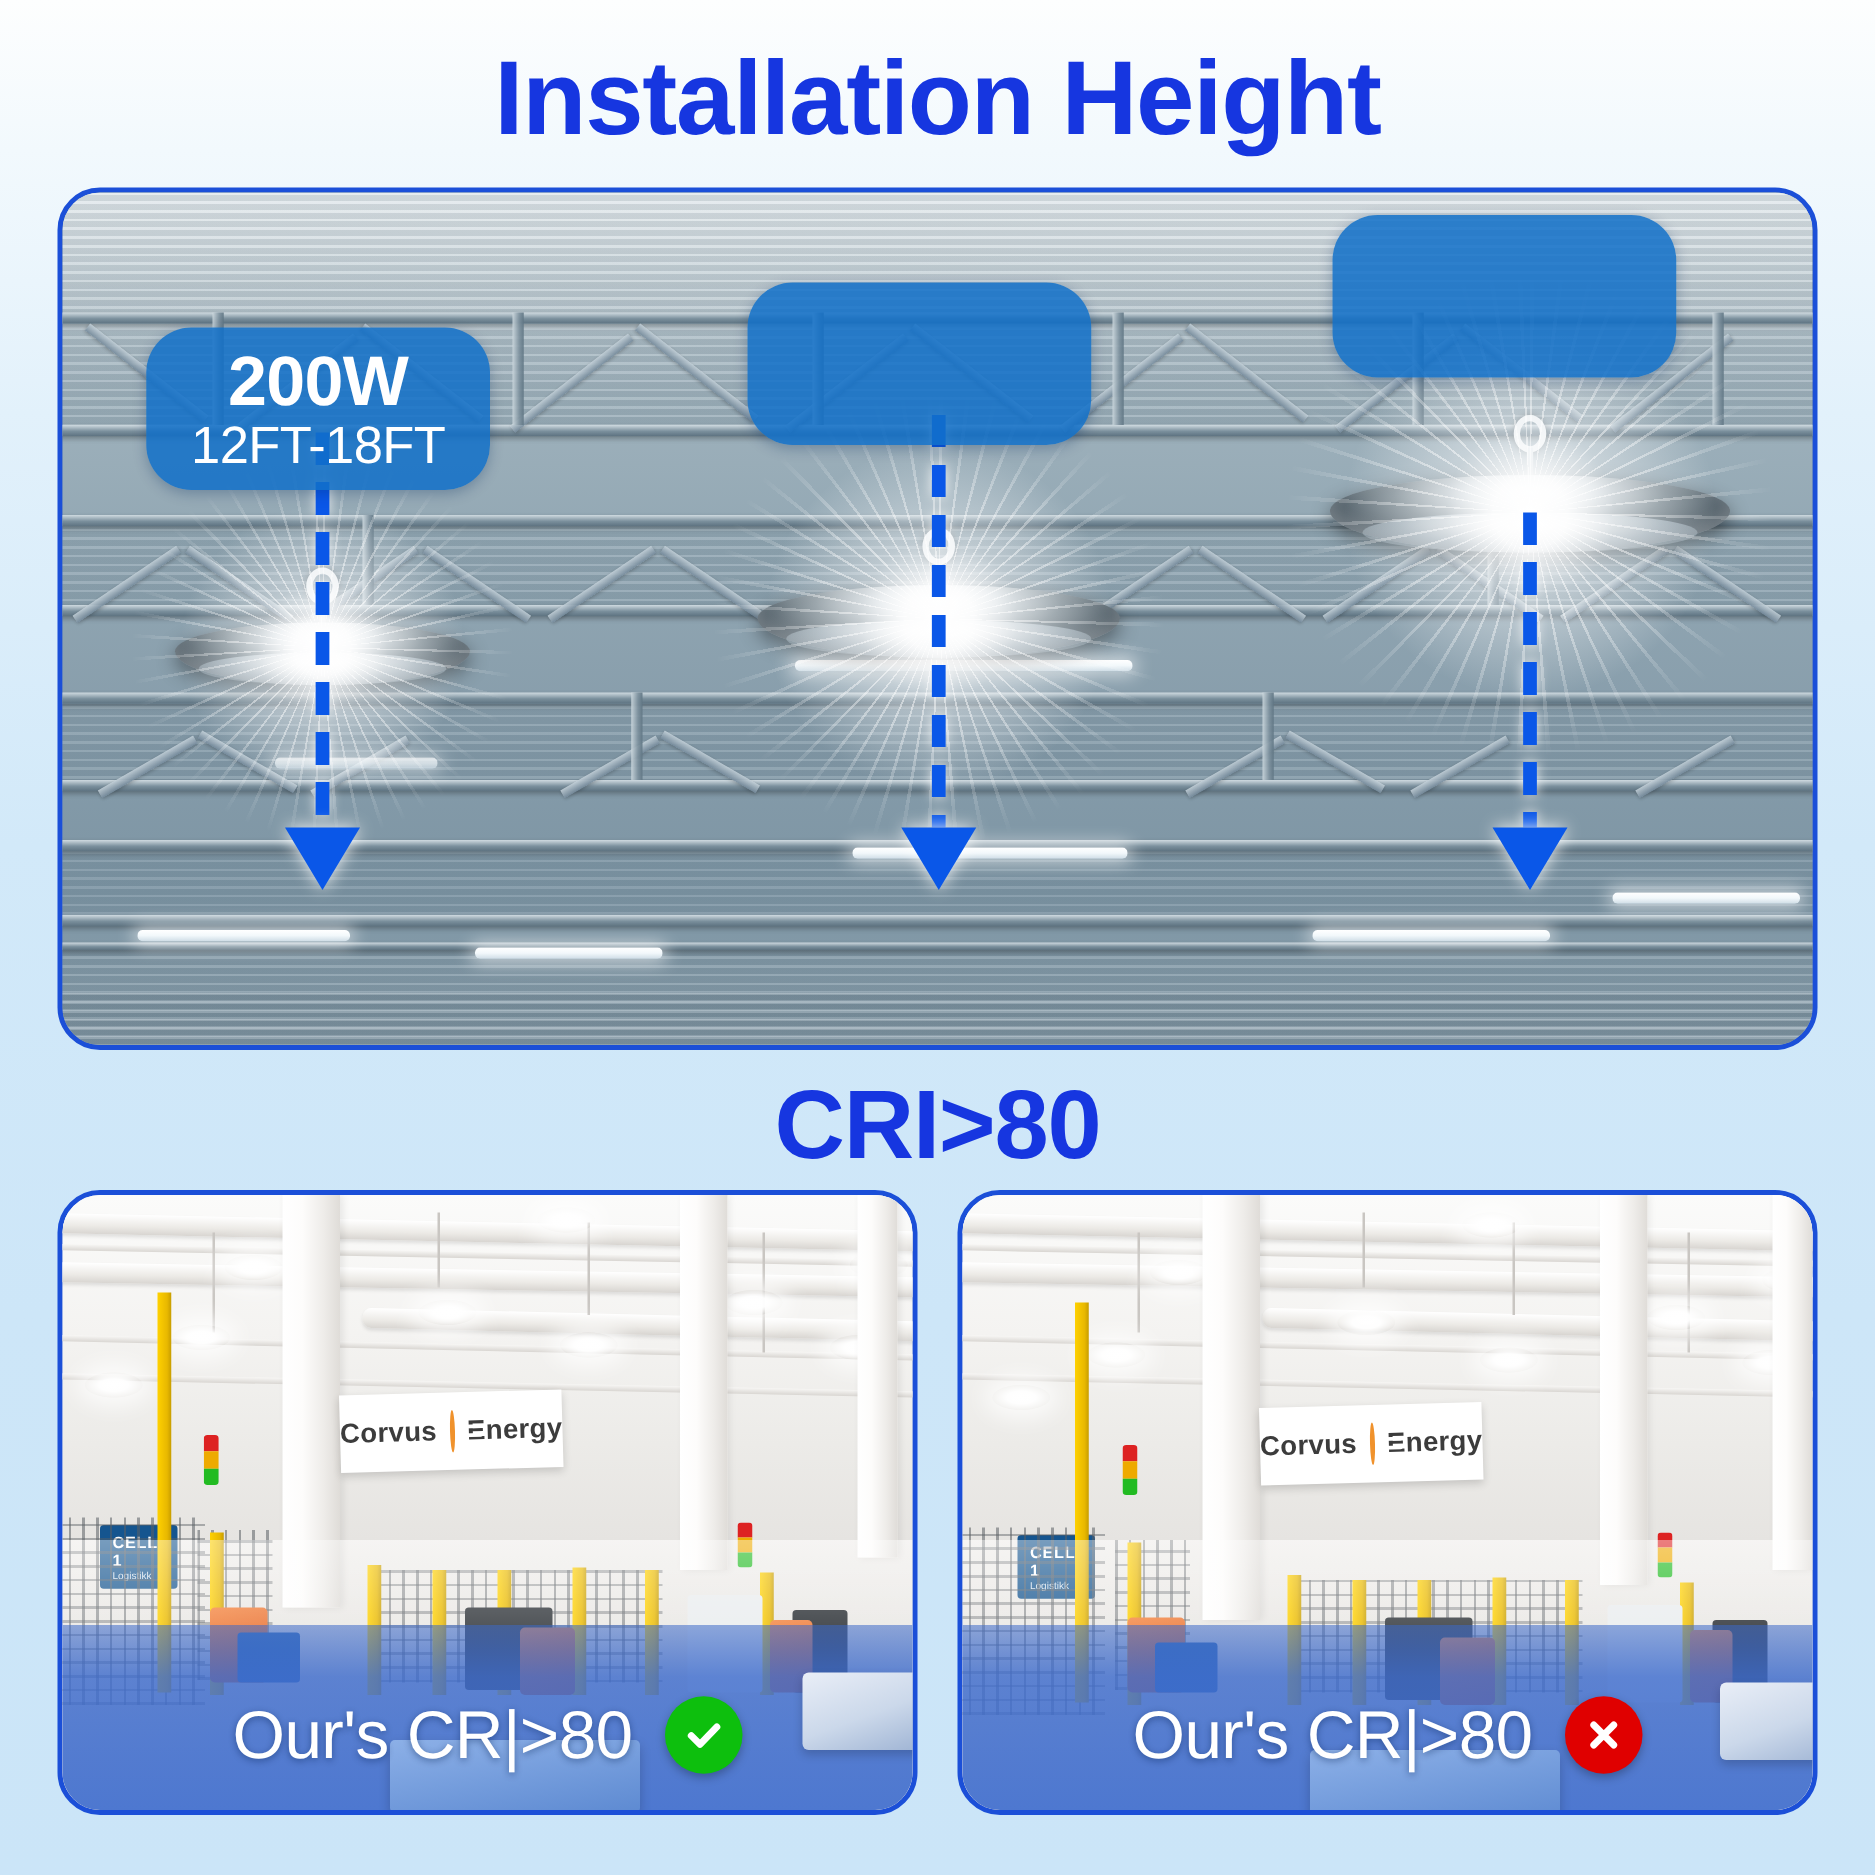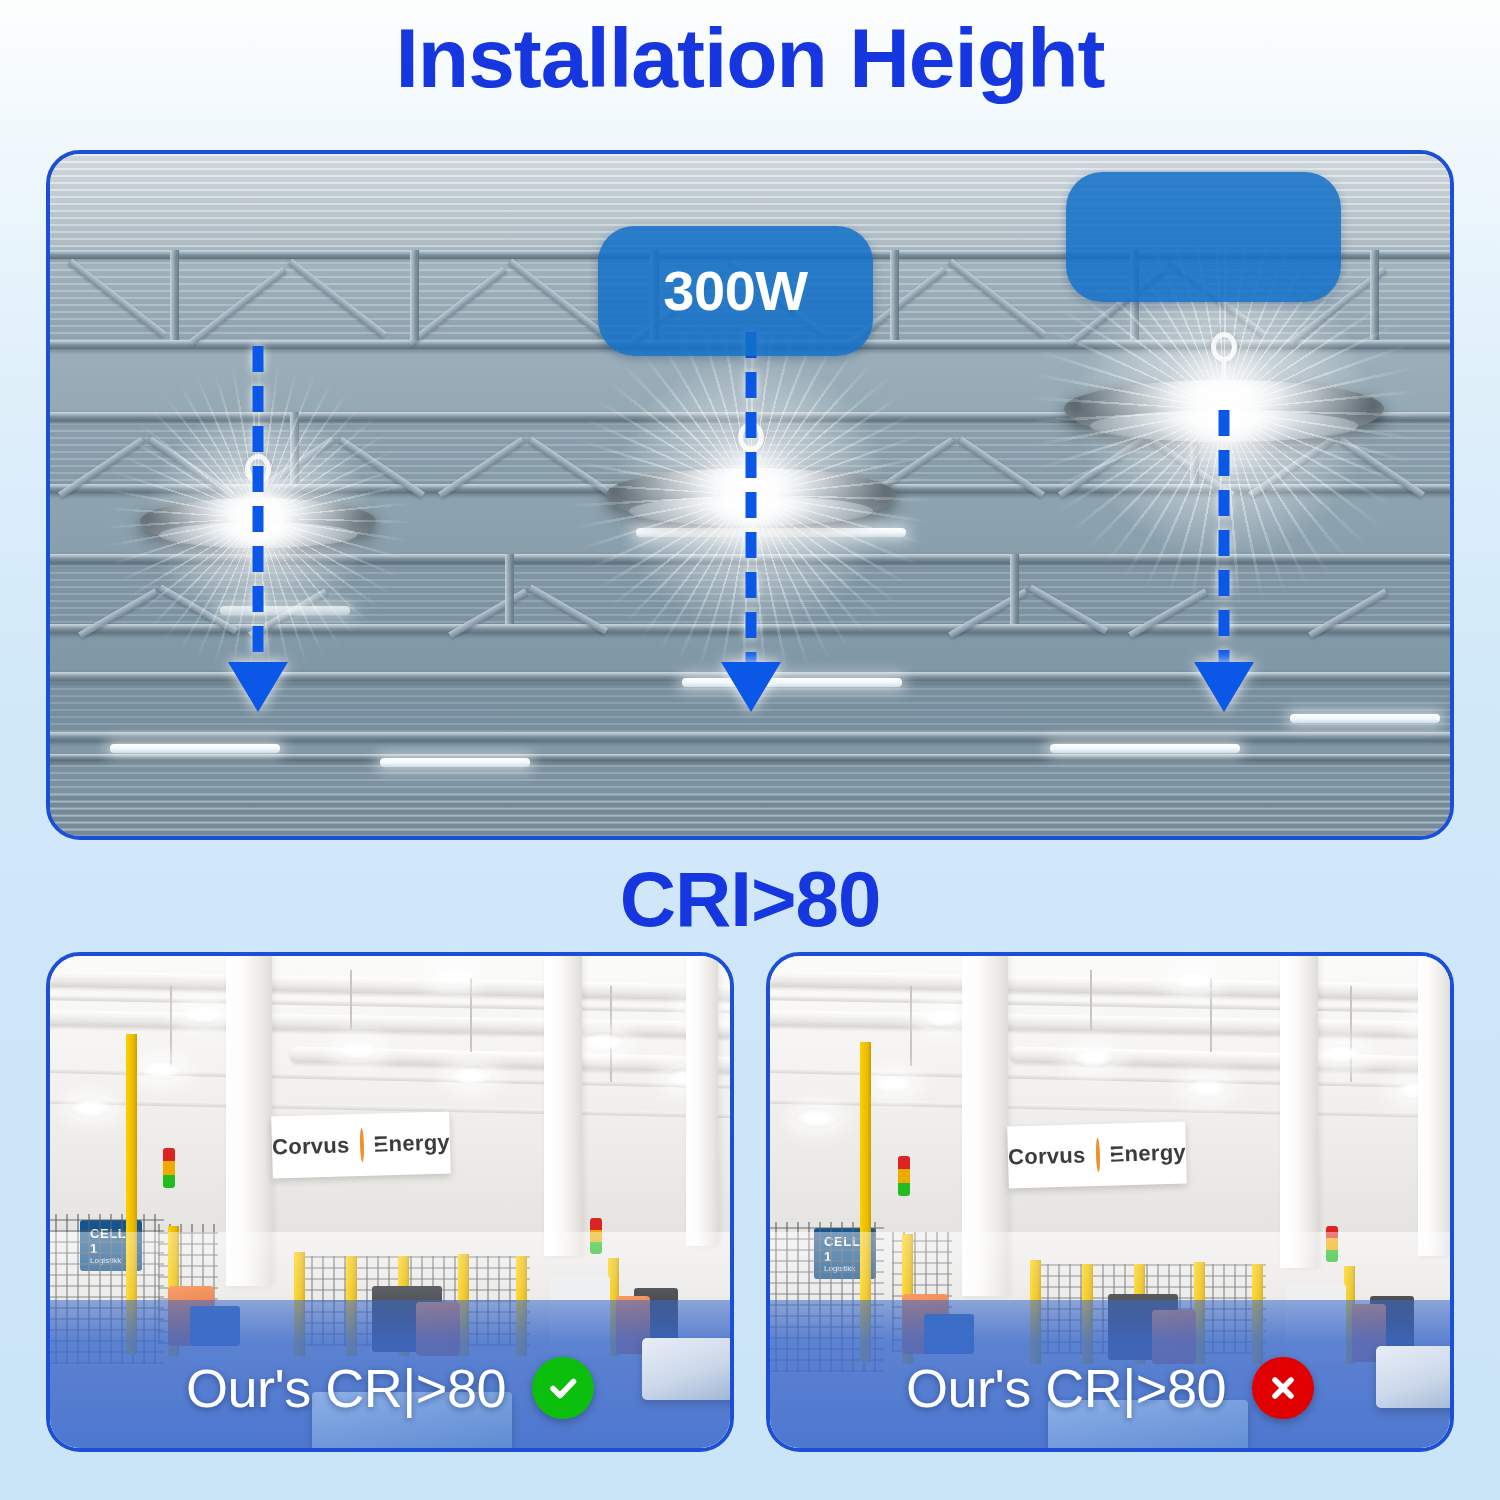--- a/index.html
+++ b/index.html
@@ -8,21 +8,21 @@
     font-family:"Liberation Sans", sans-serif;
     background:linear-gradient(to bottom, #fdfefe 0%, #f2f9fd 8%, #e2f1fb 22%, #d2e9f9 45%, #cde6f8 70%, #cbe5f8 100%);
     overflow:hidden; position:relative;
   }
 
   
   .title {
     text-align:center; color:#1636e0; font-weight:bold;
     letter-spacing:-1px; line-height:1;
   }
-  #main-title { font-size:84px; padding-top:16px; height:118px; }
+  #main-title { font-size:84px; padding-top:36px; height:118px; }
   #cri-title  { font-size:78px; height:96px; padding-top:14px; }
 
   
   #hero {
     position:absolute; left:46px; top:150px; width:1408px; height:690px;
     border:4px solid #1b4fd8; border-radius:34px; overflow:hidden;
     background:#8fa2ad;
   }
   .hero-img { position:absolute; inset:0; }
 
@@ -365,23 +365,26 @@
       <div class="lens" style="top:78px; height:32px;"></div>
       <div class="rays" style="width:420px; height:420px;"></div>
       <div class="glow" style="width:300px; height:300px;"></div>
     </div>
     <div class="arrow" style="left:1144px; top:256px; width:60px; height:302px;">
       <div class="dash" style="height:252px;"></div>
       <div class="head"></div>
     </div>
   </div>
 
+  <div class="badge" style="left:67px; top:108px; width:275px; height:130px;">
+    <div class="watt">200W</div>
+    <div class="rng">12FT-18FT</div>
+  </div>
 
   <div class="badge" style="left:548px; top:72px; width:275px; height:130px;">
-    <div class="watt">300W</div>
   </div>
 
   <div class="badge" style="left:1016px; top:18px; width:275px; height:130px;">
   </div>
 </div>
 
 <div class="title" id="cri-title" style="position:absolute; left:0; top:846px; width:100%;">CRI&gt;80</div>
 
 <div id="bottom-row">
 

